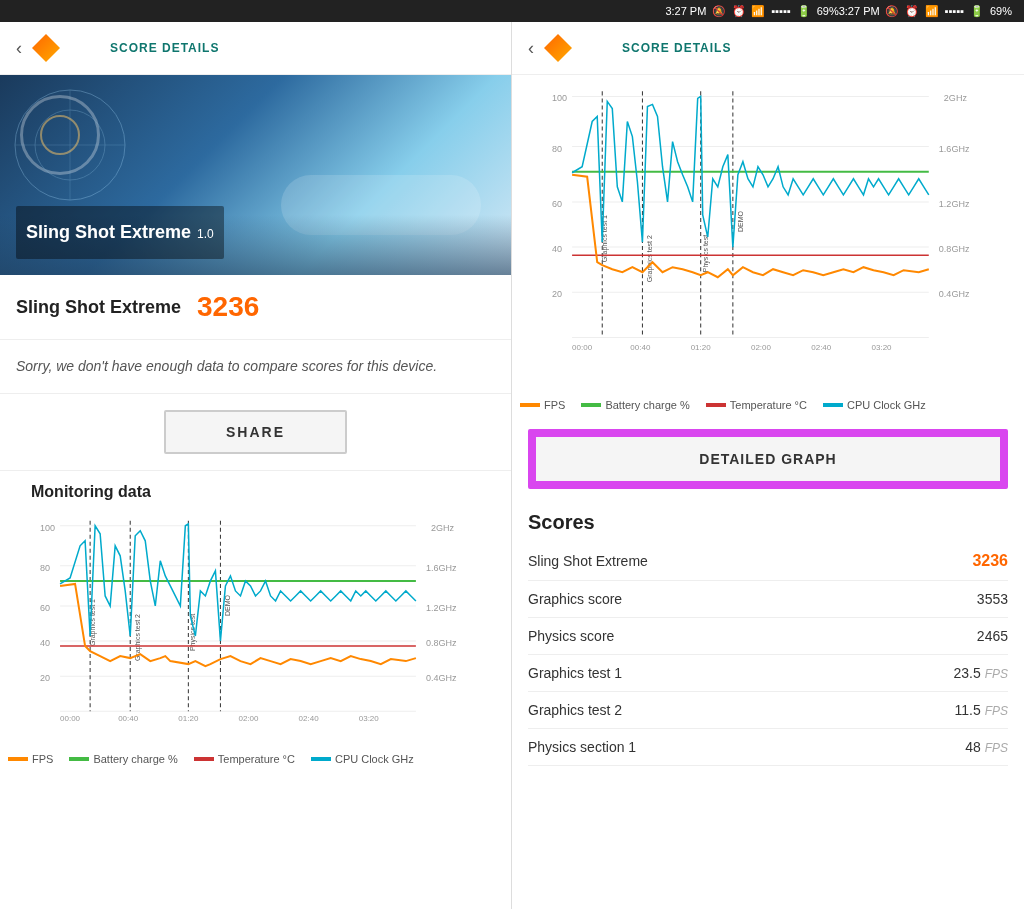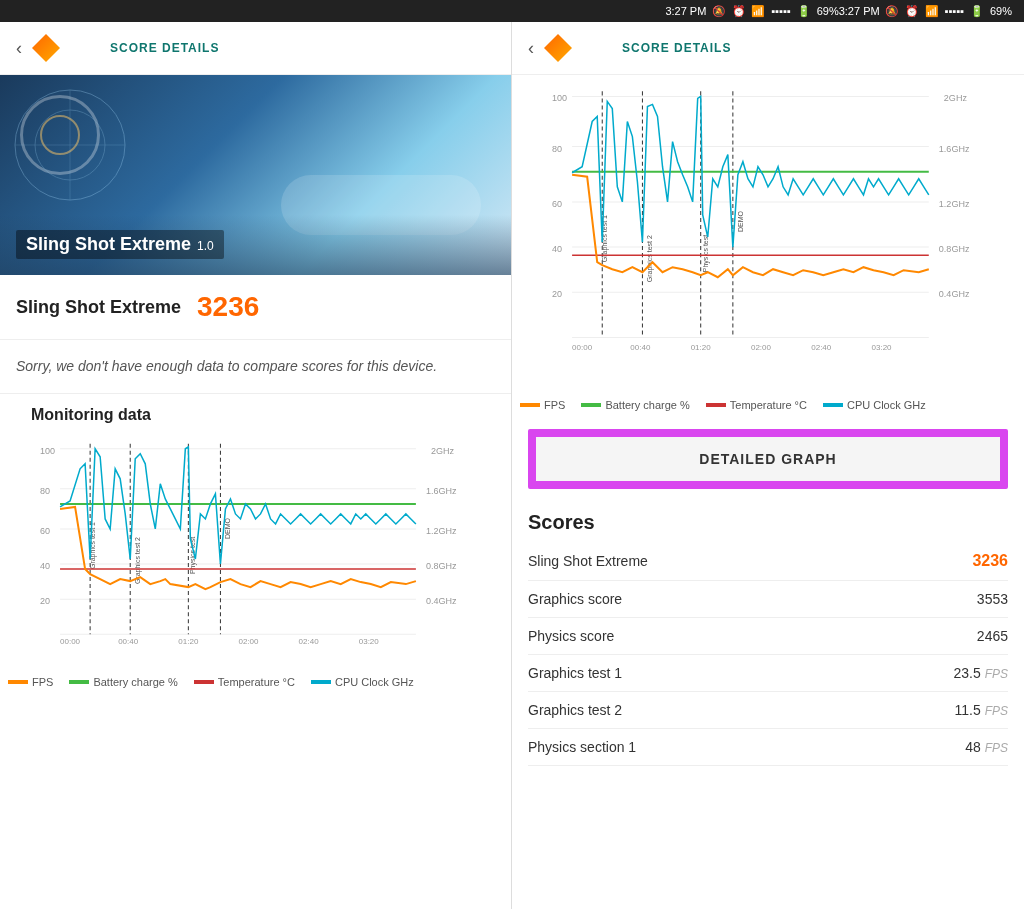--- a/index.html
+++ b/index.html
@@ -51,21 +51,21 @@
     }
 
     
     .hero-image {
       width: 100%; height: 200px; position: relative;
       background: linear-gradient(135deg, #1a3a5c 0%, #2d6a9f 40%, #87ceeb 70%, #d4e8f5 100%);
       overflow: hidden;
     }
     .hero-overlay-text {
       position: absolute; bottom: 16px; left: 16px;
-      background: rgba(0,0,0,0.4); color: #fff; padding: 4px 10px;
+      background: rgba(0,0,0,0.4); color: #fff; padding: 16px 10px;
       font-size: 18px; font-weight: bold; border-radius: 2px;
     }
     .hero-overlay-text span.version {
       font-size: 12px; font-weight: normal; margin-left: 6px;
     }
     
     .hero-deco1 {
       position: absolute; top: 20px; left: 20px; width: 80px; height: 80px;
       border: 3px solid rgba(255,255,255,0.3); border-radius: 50%;
     }
@@ -203,20 +203,23 @@
       </div>
     </div>
 
     <div class="score-section">
       <span class="score-label">Sling Shot Extreme</span>
       <span class="score-value">3236</span>
     </div>
 
     <div class="compare-text">Sorry, we don't have enough data to compare scores for this device.</div>
 
+    <div class="share-section">
+      <button class="share-btn">SHARE</button>
+    </div>
 
     <div class="monitoring-section">
       <div class="monitoring-title">Monitoring data</div>
     </div>
 
     <div class="chart-container">
       <svg class="chart-svg" viewBox="0 0 420 210" xmlns="http://www.w3.org/2000/svg">
 
         <text x="0" y="15" font-size="9" fill="#999">100</text>
         <text x="0" y="55" font-size="9" fill="#999">80</text>

